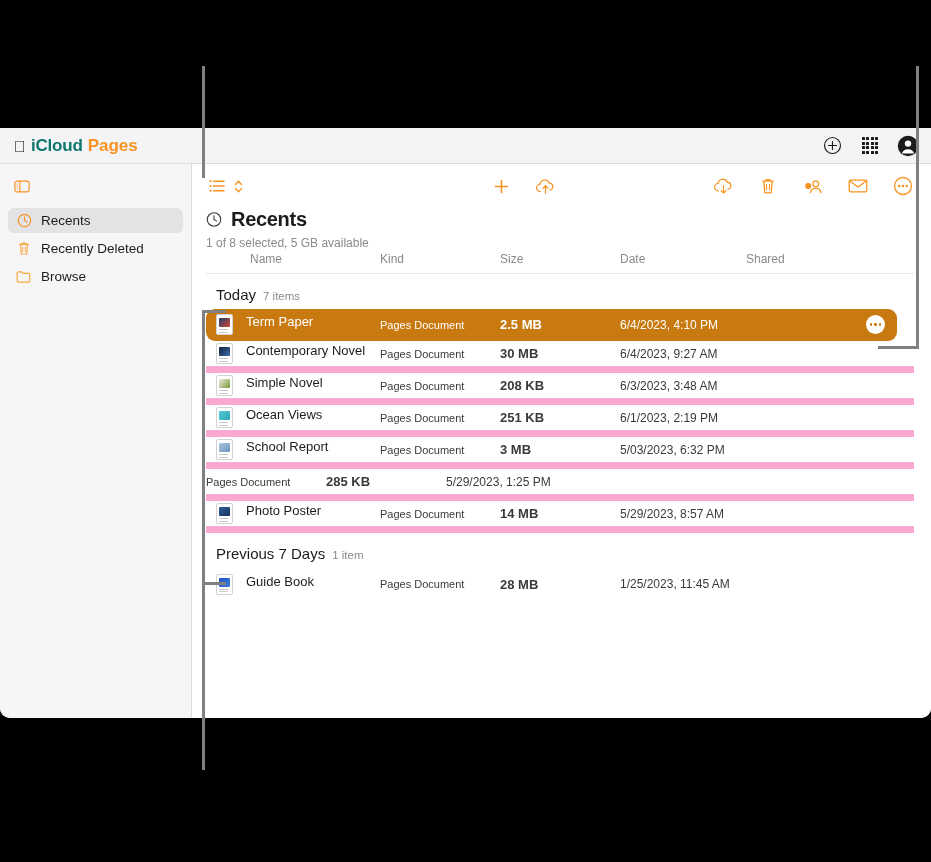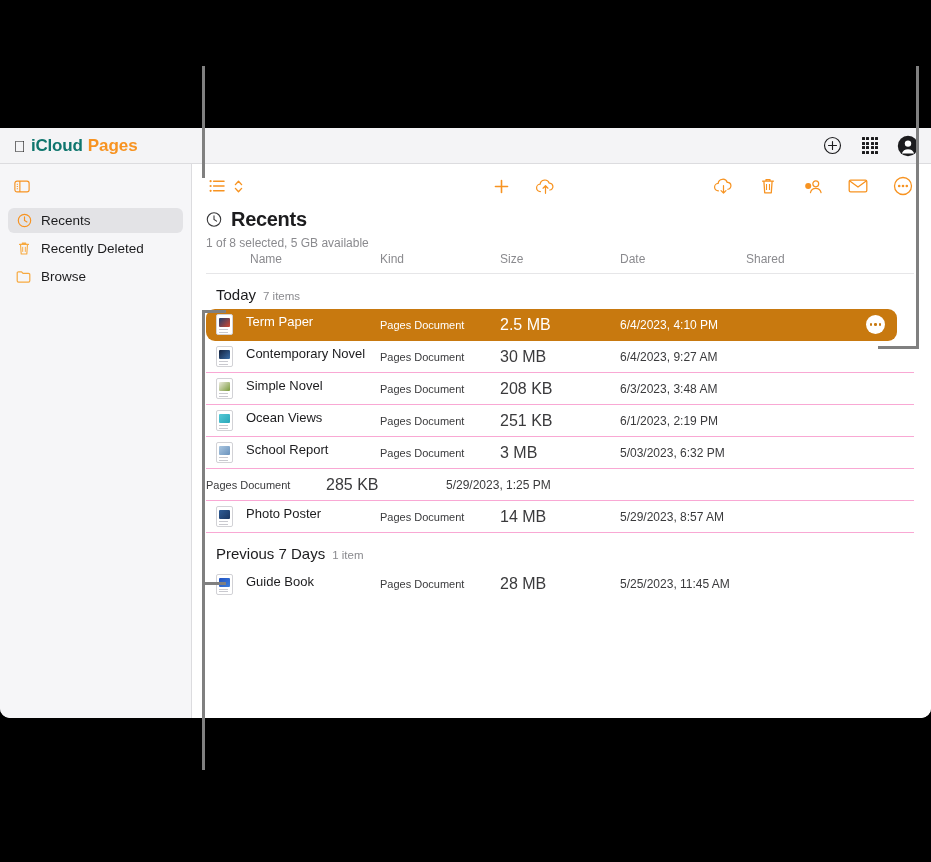--- a/index.html
+++ b/index.html
@@ -74,30 +74,30 @@
   .c-size { width: 120px; }
   .c-date { width: 126px; }
   .c-shared { flex: 1; }
 
   .group-head { display: flex; align-items: baseline; gap: 7px; padding: 12px 0 6px 10px; }
   .group-name { font-size: 15px; color: #1c1c1e; font-weight: 500; }
   .group-count { font-size: 11.5px; color: #8a8a8e; }
 
   .row {
     display: flex; align-items: center; height: 32px; font-size: 13px; color: #1c1c1e;
-    border-bottom: 1px solid #f9a8d4; cursor: pointer; position: relative;
+    border-bottom: 7px solid #f9a8d4; cursor: pointer; position: relative;
   }
   .row:last-child { border-bottom: none; }
   .row.selected {
     background: #c8790f; color: #ffffff; border-radius: 9px; border-bottom: 1px solid transparent;
     width: 691px;
   }
   .row .f-name { width: 174px; display: flex; align-items: flex-start; gap: 13px; padding-left: 10px; }
   .row .f-kind { width: 120px; font-size: 11px; color: #3a3a3c; }
-  .row .f-size { width: 120px; font-size: 16px; color: #3a3a3c; }
+  .row .f-size { width: 120px; font-size: 13px; color: #3a3a3c; font-weight: bold; }
   .row .f-date { width: 140px; font-size: 12px; color: #3a3a3c; }
   .row.selected .f-kind, .row.selected .f-size, .row.selected .f-date { color: #ffffff; }
   .row .f-shared { flex: 1; }
 
   .doc-thumb {
     width: 17px; height: 21px; background: #ffffff; border: 1px solid #d2d2d6;
     border-radius: 2px; position: relative; overflow: hidden; flex: 0 0 17px;
   }
   .doc-thumb .art { position: absolute; left: 2px; right: 2px; top: 3px; height: 9px; border-radius: 1px; }
   .doc-thumb .ln { position: absolute; left: 2px; right: 4px; height: 1.3px; background: #c9c9cf; }
@@ -413,21 +413,21 @@
                 <div class="f-name">
                   <span class="doc-thumb">
                     <span class="art" style="background: linear-gradient(135deg, rgb(31, 81, 196), rgb(63, 127, 216));"></span>
                     <span class="ln" style="top: 14px;"></span>
                     <span class="ln" style="top: 16.5px;"></span>
                   </span>
                   <span>Guide Book</span>
                 </div>
                 <div class="f-kind">Pages Document</div>
                 <div class="f-size">28 MB</div>
-                <div class="f-date">5/25/2023, 11:45 AM</div>
+                <div class="f-date">1/25/2023, 11:45 AM</div>
                 <div class="f-shared"></div>
               </div>
             </div>
         </div>
 
       </div>
     </div>
   </div>
 </div>
 

